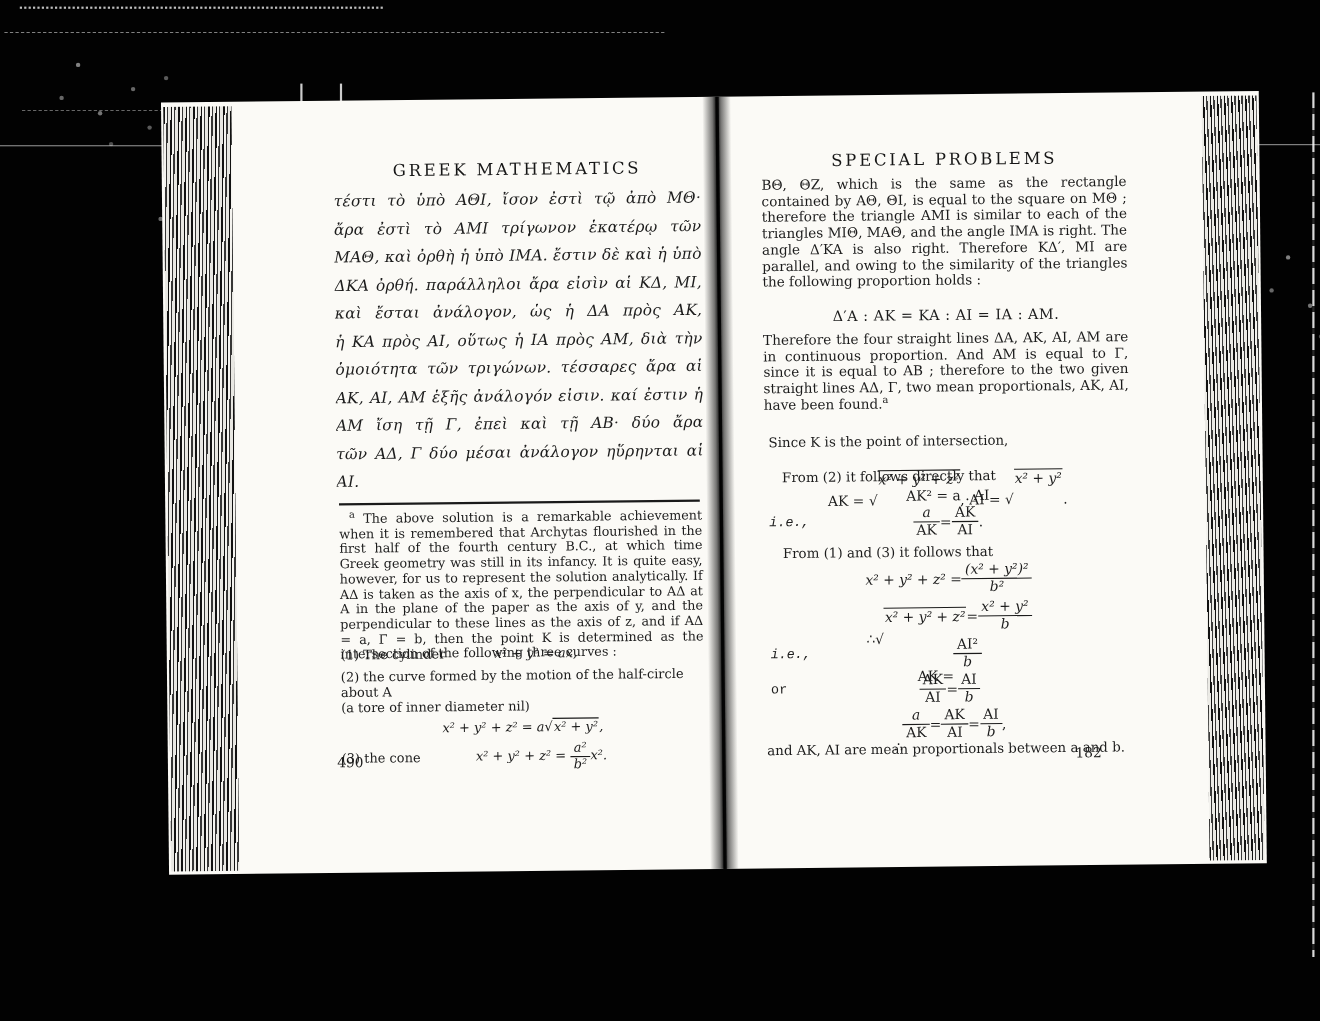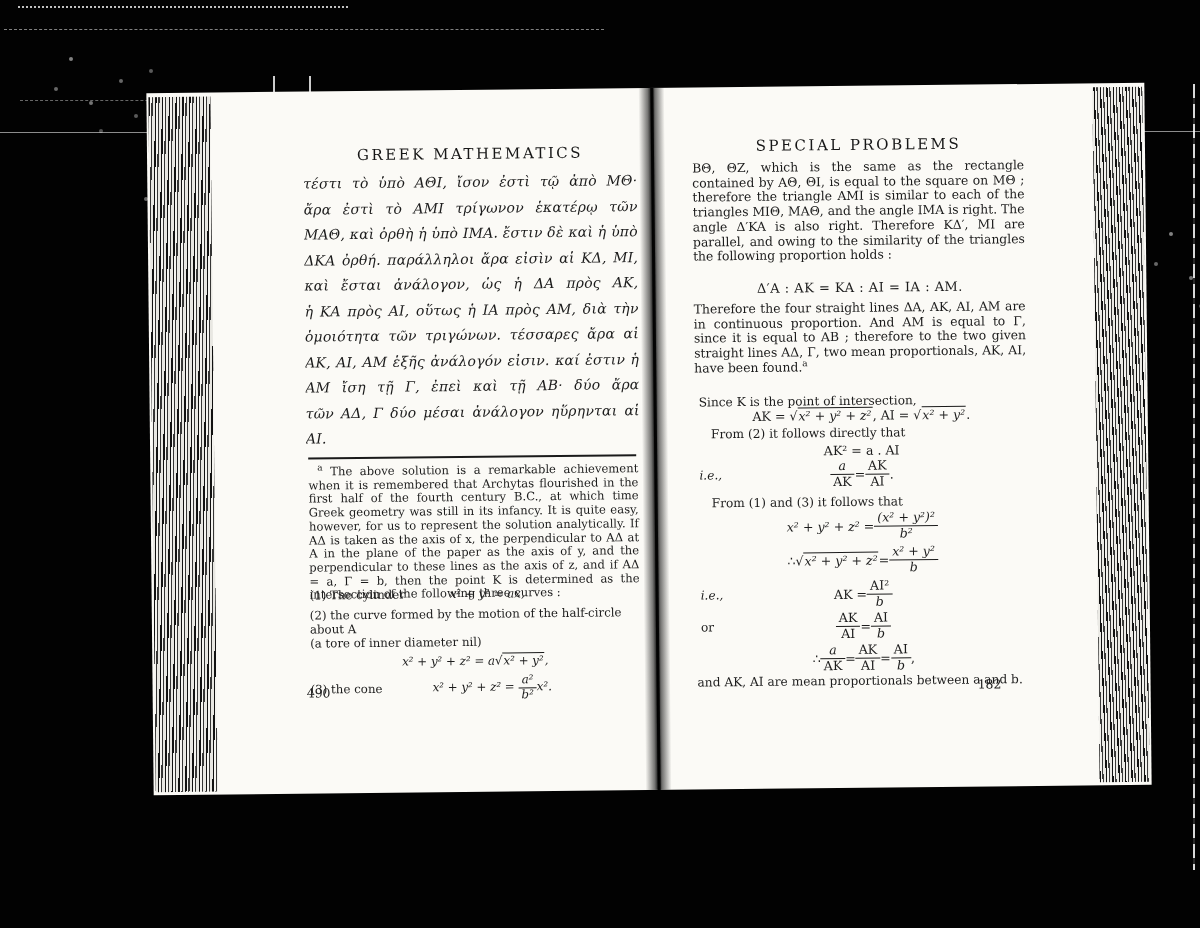--- a/index.html
+++ b/index.html
@@ -48,40 +48,40 @@
   .fn-rule{position:absolute;top:366px;left:2px;width:328px;border-top:2px solid #1a1a1a;}
   .fn{position:absolute;top:374px;left:2px;width:330px;font-size:11.6px;line-height:13.7px;
       text-align:justify;text-indent:9px;}
   .curves{position:absolute;top:497px;left:2px;width:330px;font-size:11.8px;line-height:14px;}
   .curve-row{display:flex;align-items:center;}
   .c-label{flex:0 0 140px;}
   .c-label-narrow{flex:0 0 122px;}
   .c-text{margin-top:6px;}
   .c-eq-center{text-align:center;margin-top:5px;}
   .math{font-style:italic;}
-  .rm{font-style:normal;}
+  .rm{font-style:normal;margin-top:40px;}
   .rad{border-top:1.2px solid #1b1b1b;padding:0 1px;font-style:italic;}
   .frac{display:inline-block;vertical-align:middle;text-align:center;line-height:1.15;}
   .frac .num{display:block;padding:0 3px;border-bottom:1.2px solid #1b1b1b;}
   .frac .den{display:block;padding:0 3px;}
   .pgnum{position:absolute;font-size:12.5px;}
   .pg-left{top:594px;left:-2px;}
   .pg-right{top:592px;left:280px;}
 
   
   .body-just{position:absolute;left:0;width:332px;margin:0;font-size:12.4px;line-height:14.7px;
              text-align:justify;}
   .p1{top:74px;}
   .p2{top:215px;}
   .prop{position:absolute;top:194px;width:100%;text-align:center;font-size:13px;letter-spacing:.5px;}
   .rline{position:absolute;left:4px;font-size:12.2px;}
   .rline-ind{left:16px;}
   .eqline{position:absolute;left:0;width:100%;display:flex;justify-content:center;align-items:center;
           font-size:12.6px;}
-  .side-label{position:absolute;left:4px;top:50%;transform:translateY(-50%);font-size:12.2px;}
+  .side-label{position:absolute;left:4px;top:50%;transform:translateY(-50%);font-size:12.2px;font-family:Liberation Mono, monospace;}
   .it{font-style:italic;}
   sup.fnref{font-size:9px;vertical-align:super;line-height:0;}
 </style>
 </head>
 <body>
 
 <div class="stage">
 
   <div class="noise nline" style="left:18px;top:6px;width:330px;"></div>
   <div class="noise nline2" style="left:4px;top:29px;width:600px;"></div>

